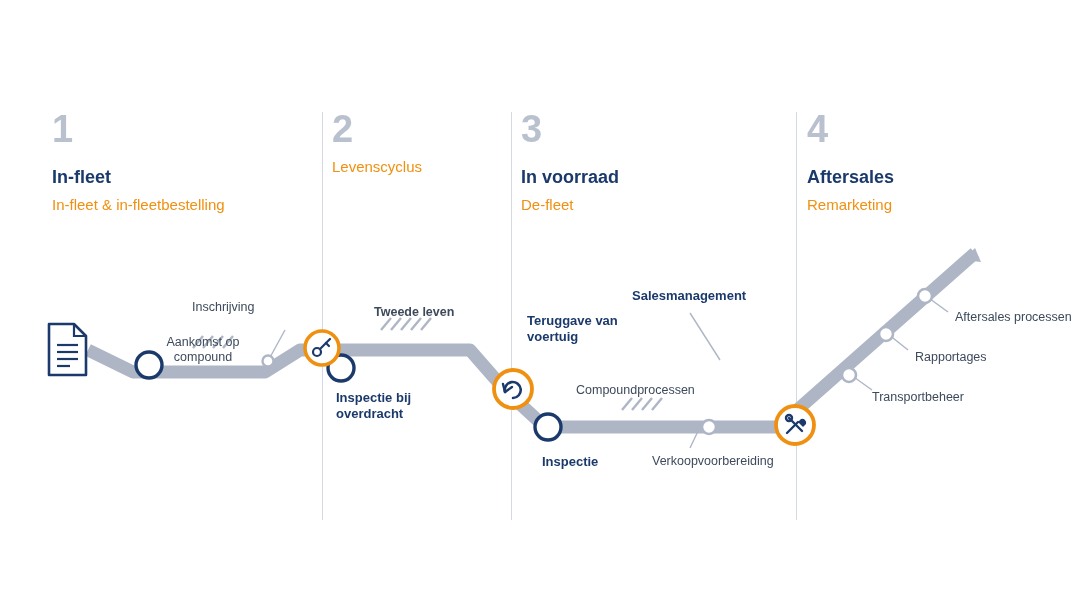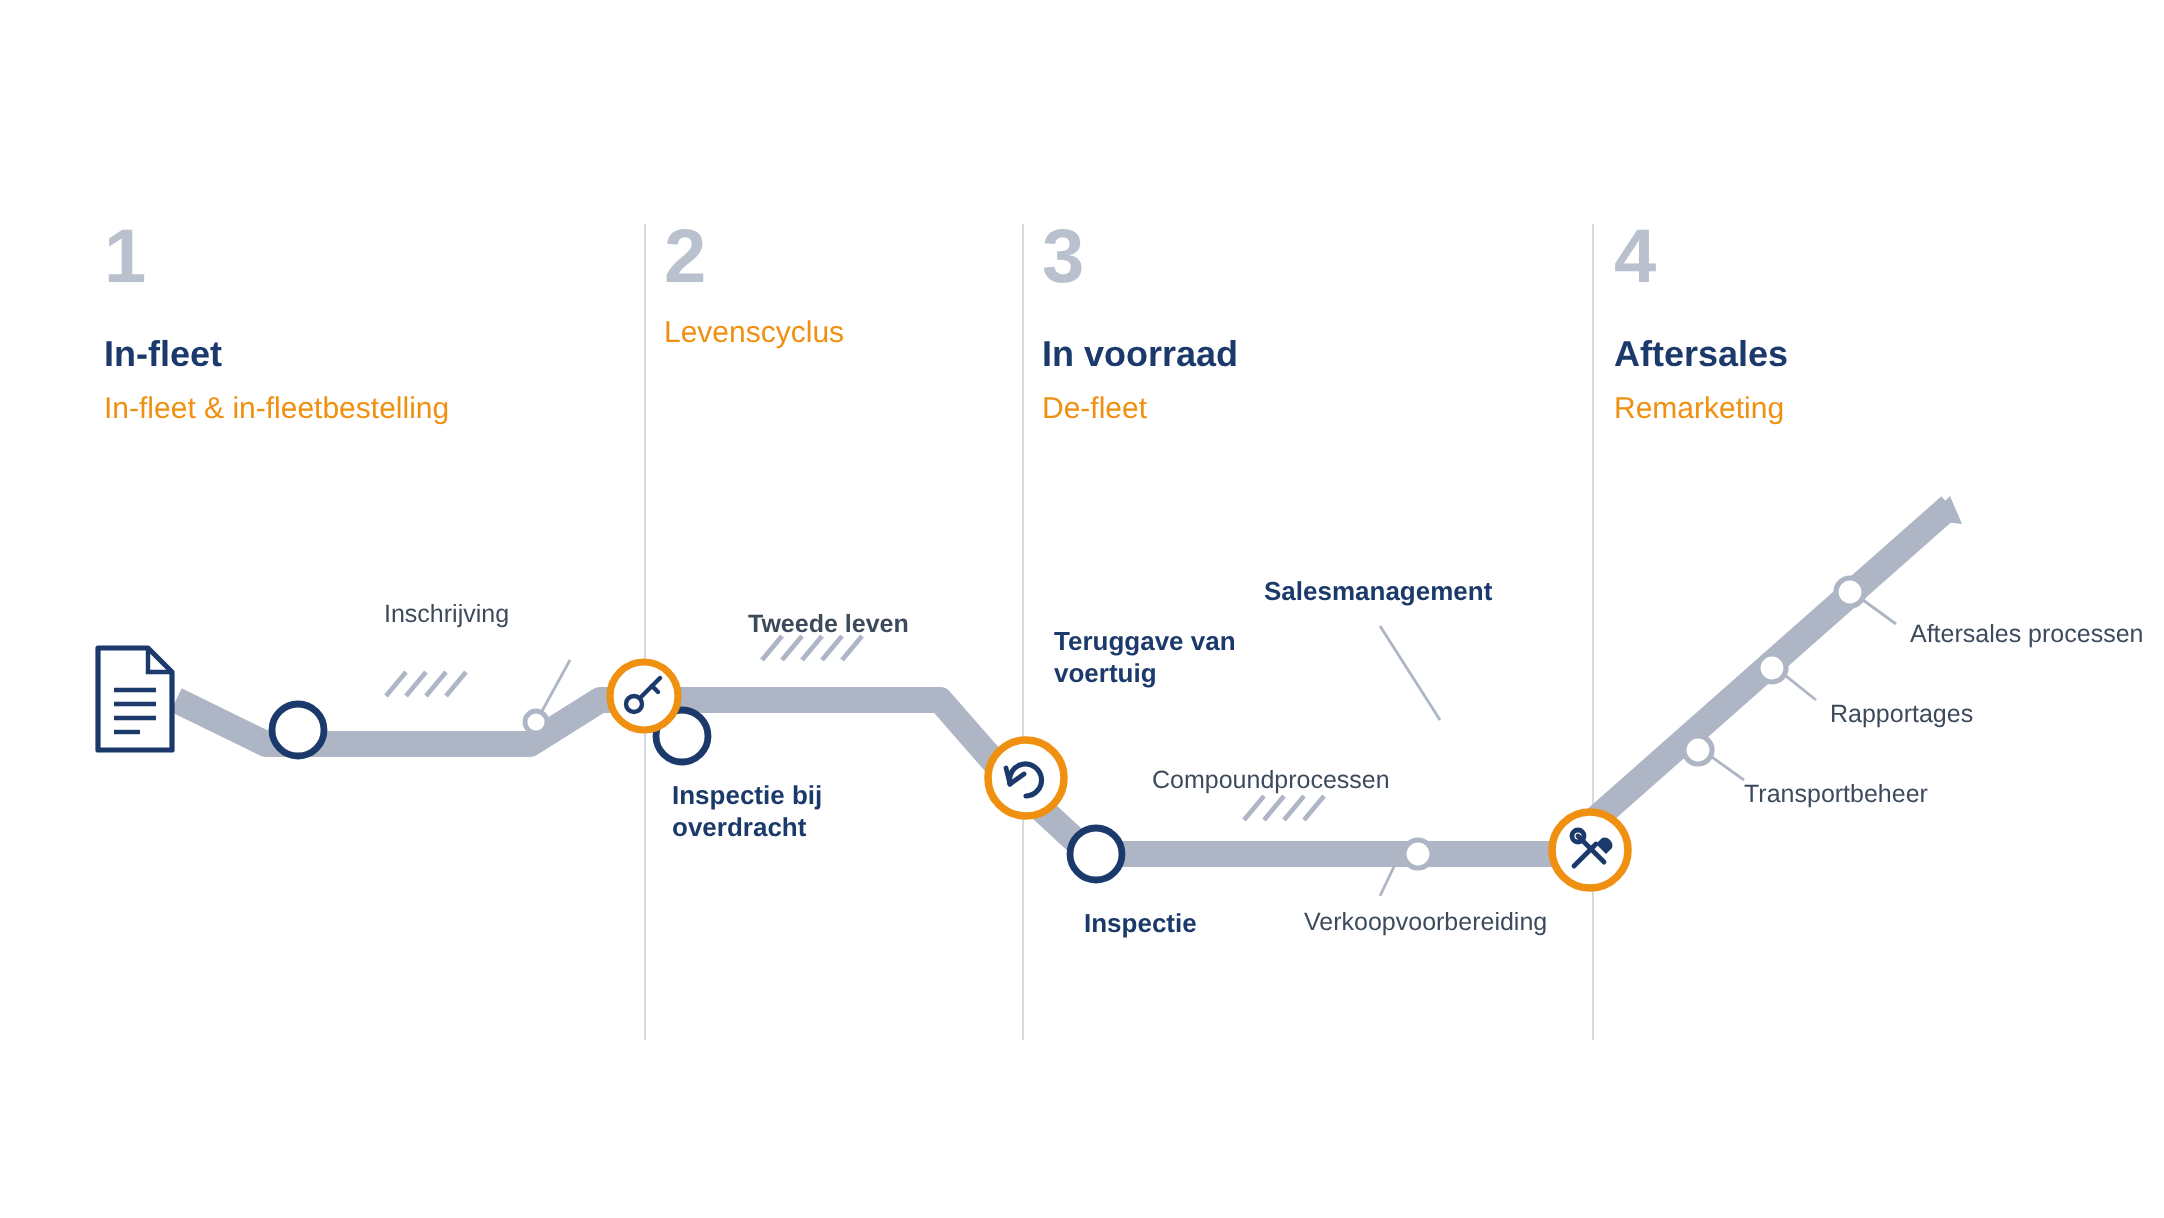--- a/index.html
+++ b/index.html
@@ -186,20 +186,22 @@
       <g stroke="#1b3a6b" stroke-width="2.4" fill="none" stroke-linecap="round">
         <line x1="787" y1="433" x2="798" y2="422"></line>
         <path d="M 798 422 l 3 -3 a 4 4 0 0 1 5 5 l -3 3 z" fill="#1b3a6b" stroke="none"></path>
         <line x1="789" y1="418" x2="802" y2="431"></line>
         <circle cx="789" cy="418" r="3"></circle>
       </g>
     </g>
   </svg>
 
 
+  <div class="lbl center" style="left:158px; top:335px; width:90px;">Aankomst op
+compound</div>
 
   <div class="lbl" style="left:192px; top:300px;">Inschrijving</div>
 
 
   <div class="lbl bold" style="left:336px; top:390px;">Inspectie bij
 overdracht</div>
 
   <div class="lbl" style="left:374px; top:305px;font-weight:bold;">Tweede leven</div>
 
   <div class="lbl bold" style="left:527px; top:313px;">Teruggave van

